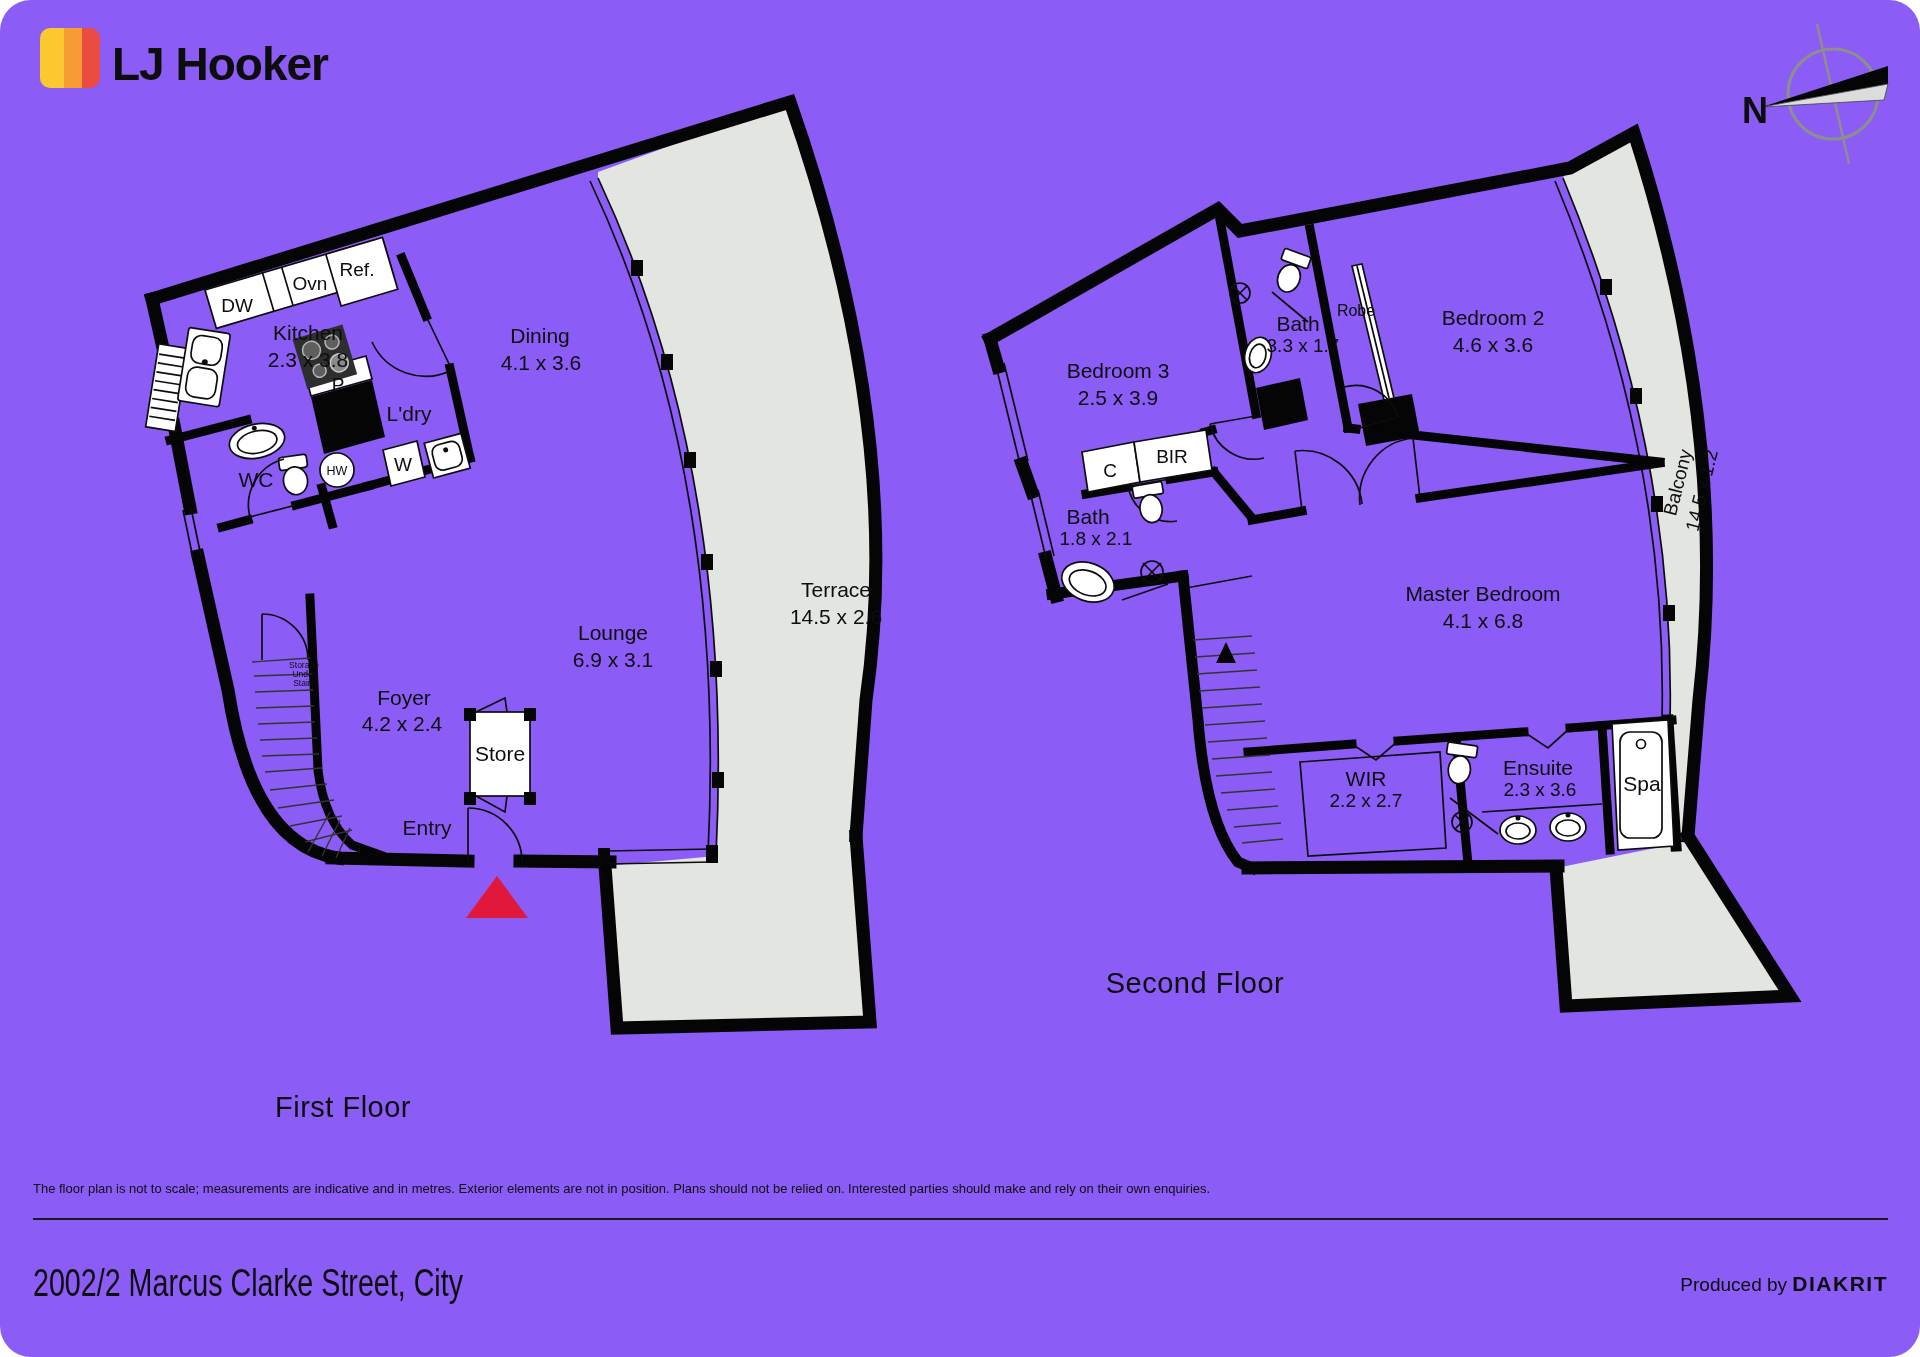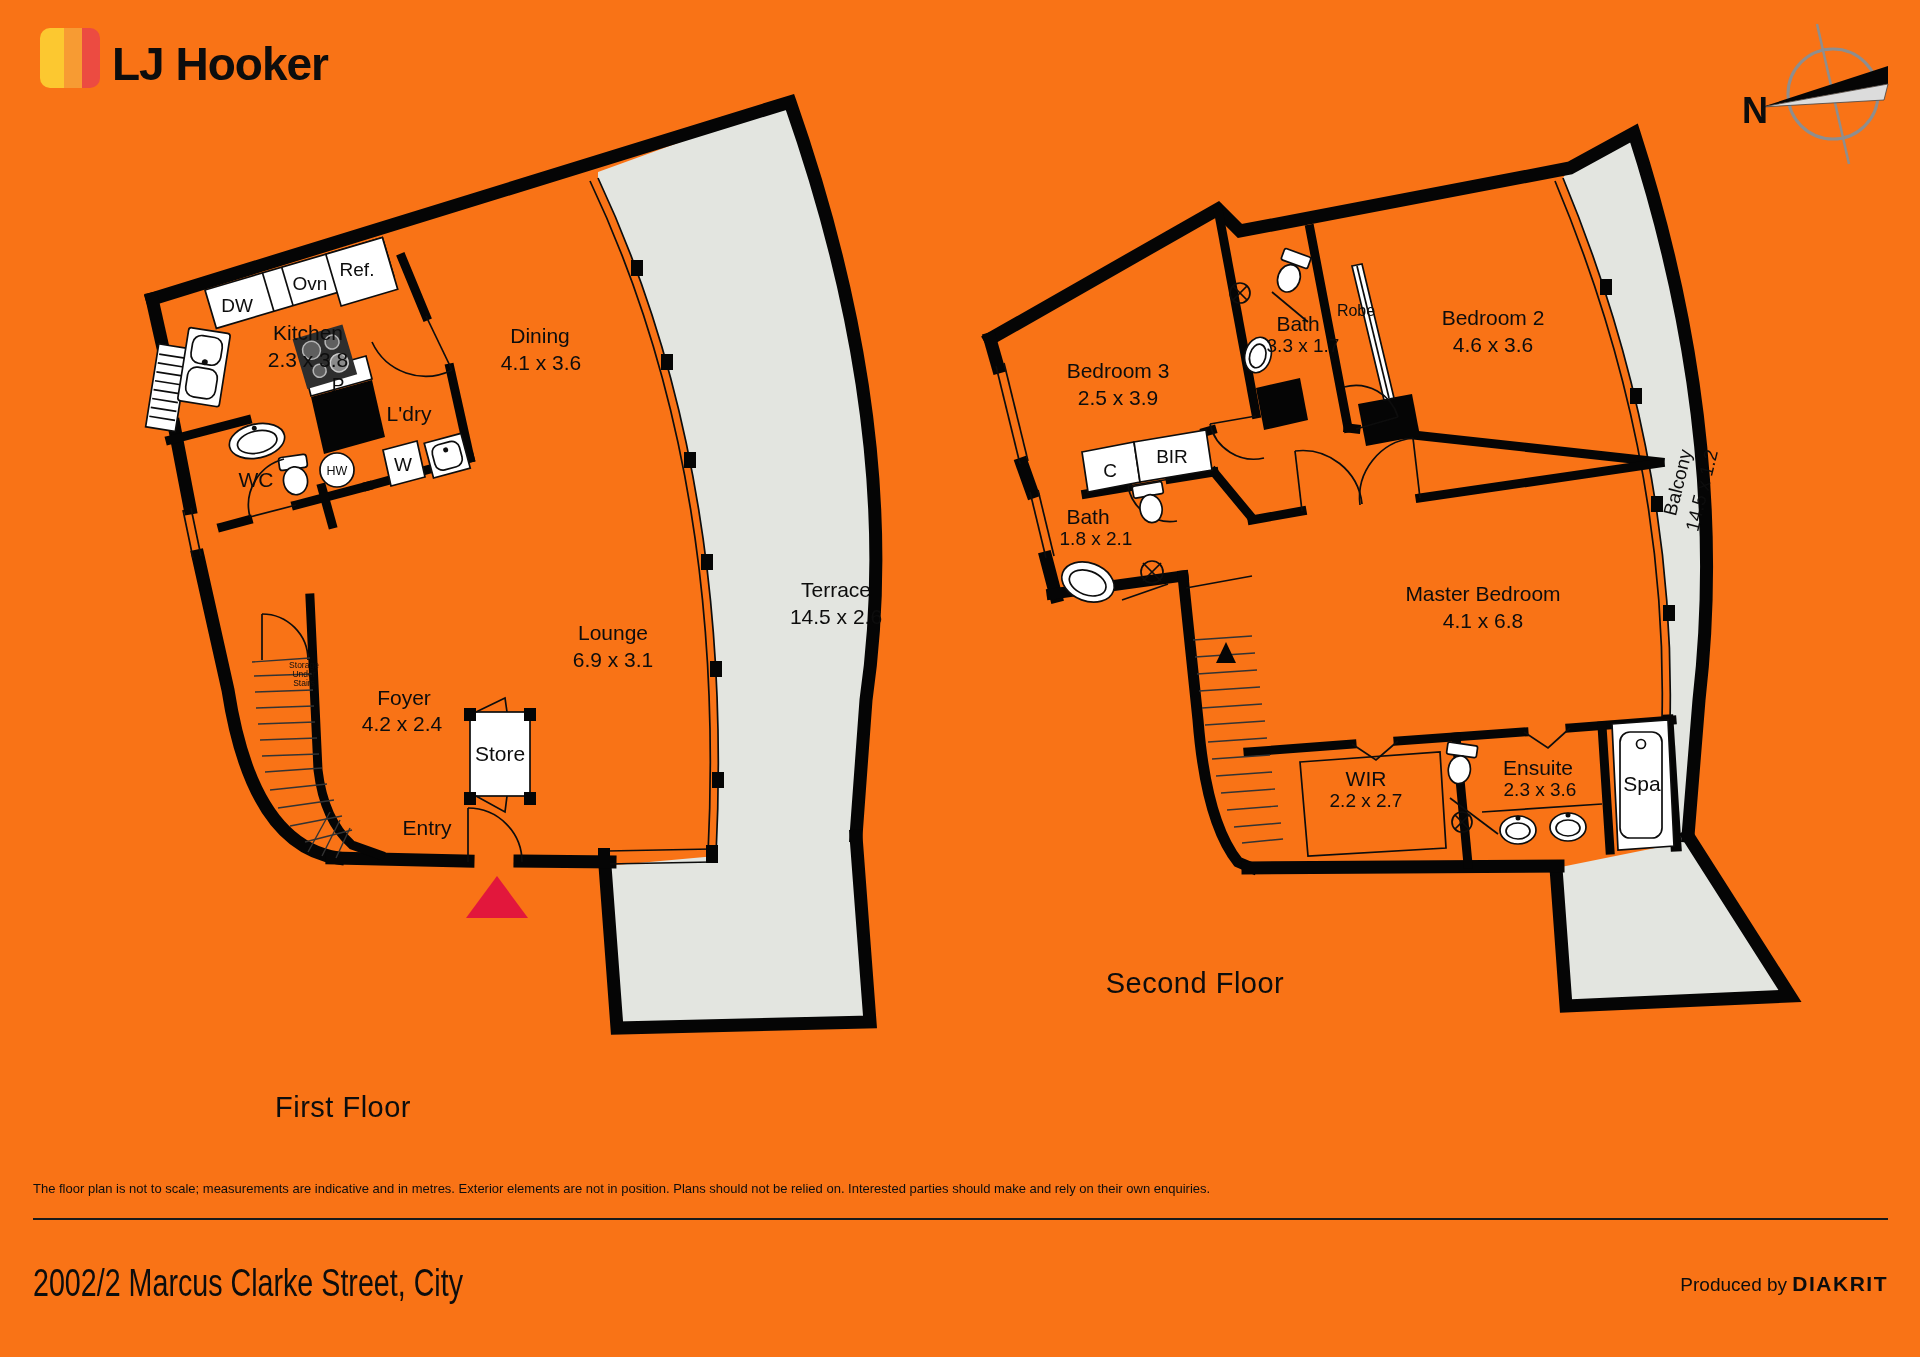--- a/index.html
+++ b/index.html
@@ -1,17 +1,17 @@
 <!DOCTYPE html>
 <html><head>
 <meta charset="utf-8">
 <style>
   html,body{margin:0;padding:0;background:#ffffff;}
   body{font-family:"Liberation Sans", sans-serif;}
-  .page{position:relative;width:1920px;height:1357px;background:#f97316;overflow:hidden;}
+  .page{position:relative;width:1920px;height:1357px;background:#8b5cf6;overflow:hidden;border-radius:31px;}
   svg{display:block;}
   
   .wall{fill:none;stroke:#050505;stroke-width:13;stroke-linecap:square;stroke-linejoin:miter;}
   .wall11{fill:none;stroke:#050505;stroke-width:11;stroke-linecap:square;}
   .iwall{fill:none;stroke:#050505;stroke-width:9;stroke-linecap:square;}
   .thin{fill:none;stroke:#0d0d0d;stroke-width:1.7;}
   .thinw{fill:#ffffff;stroke:#0d0d0d;stroke-width:1.7;}
   .blk{fill:#050505;stroke:none;}
   .tread{fill:none;stroke:#333;stroke-width:1.4;}
   

